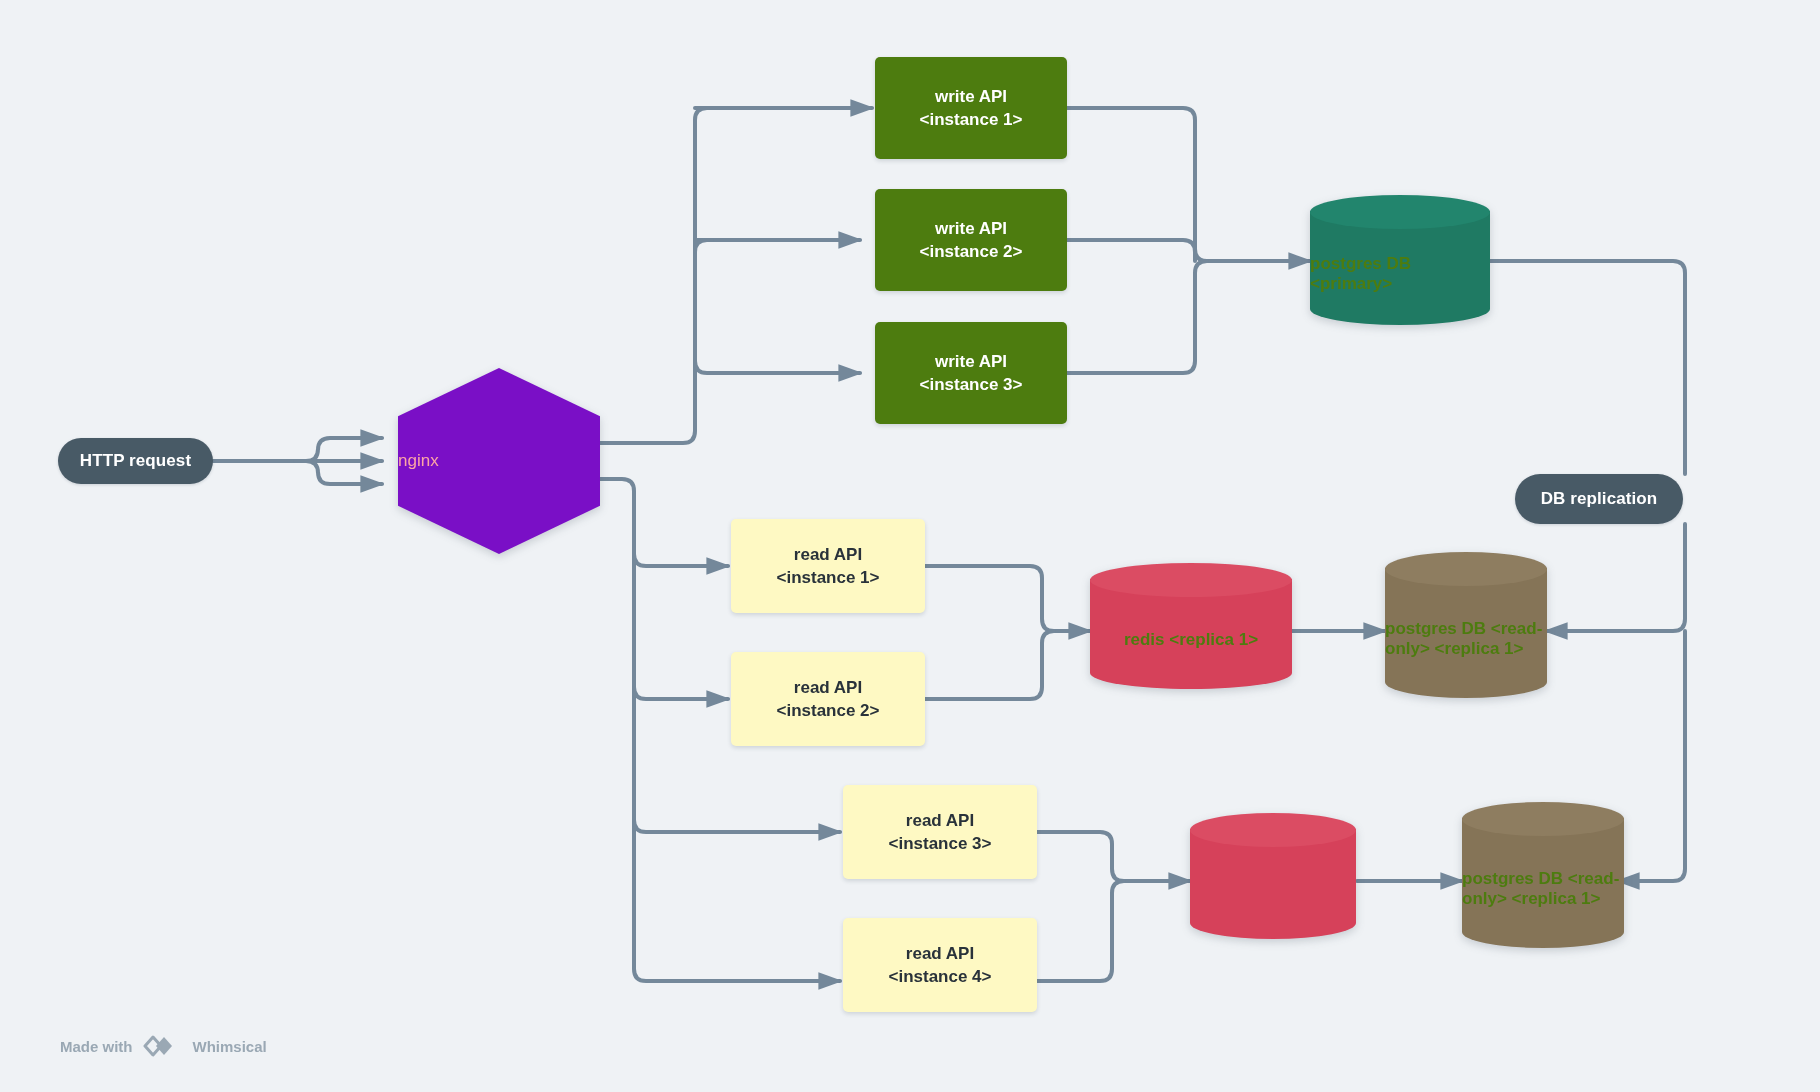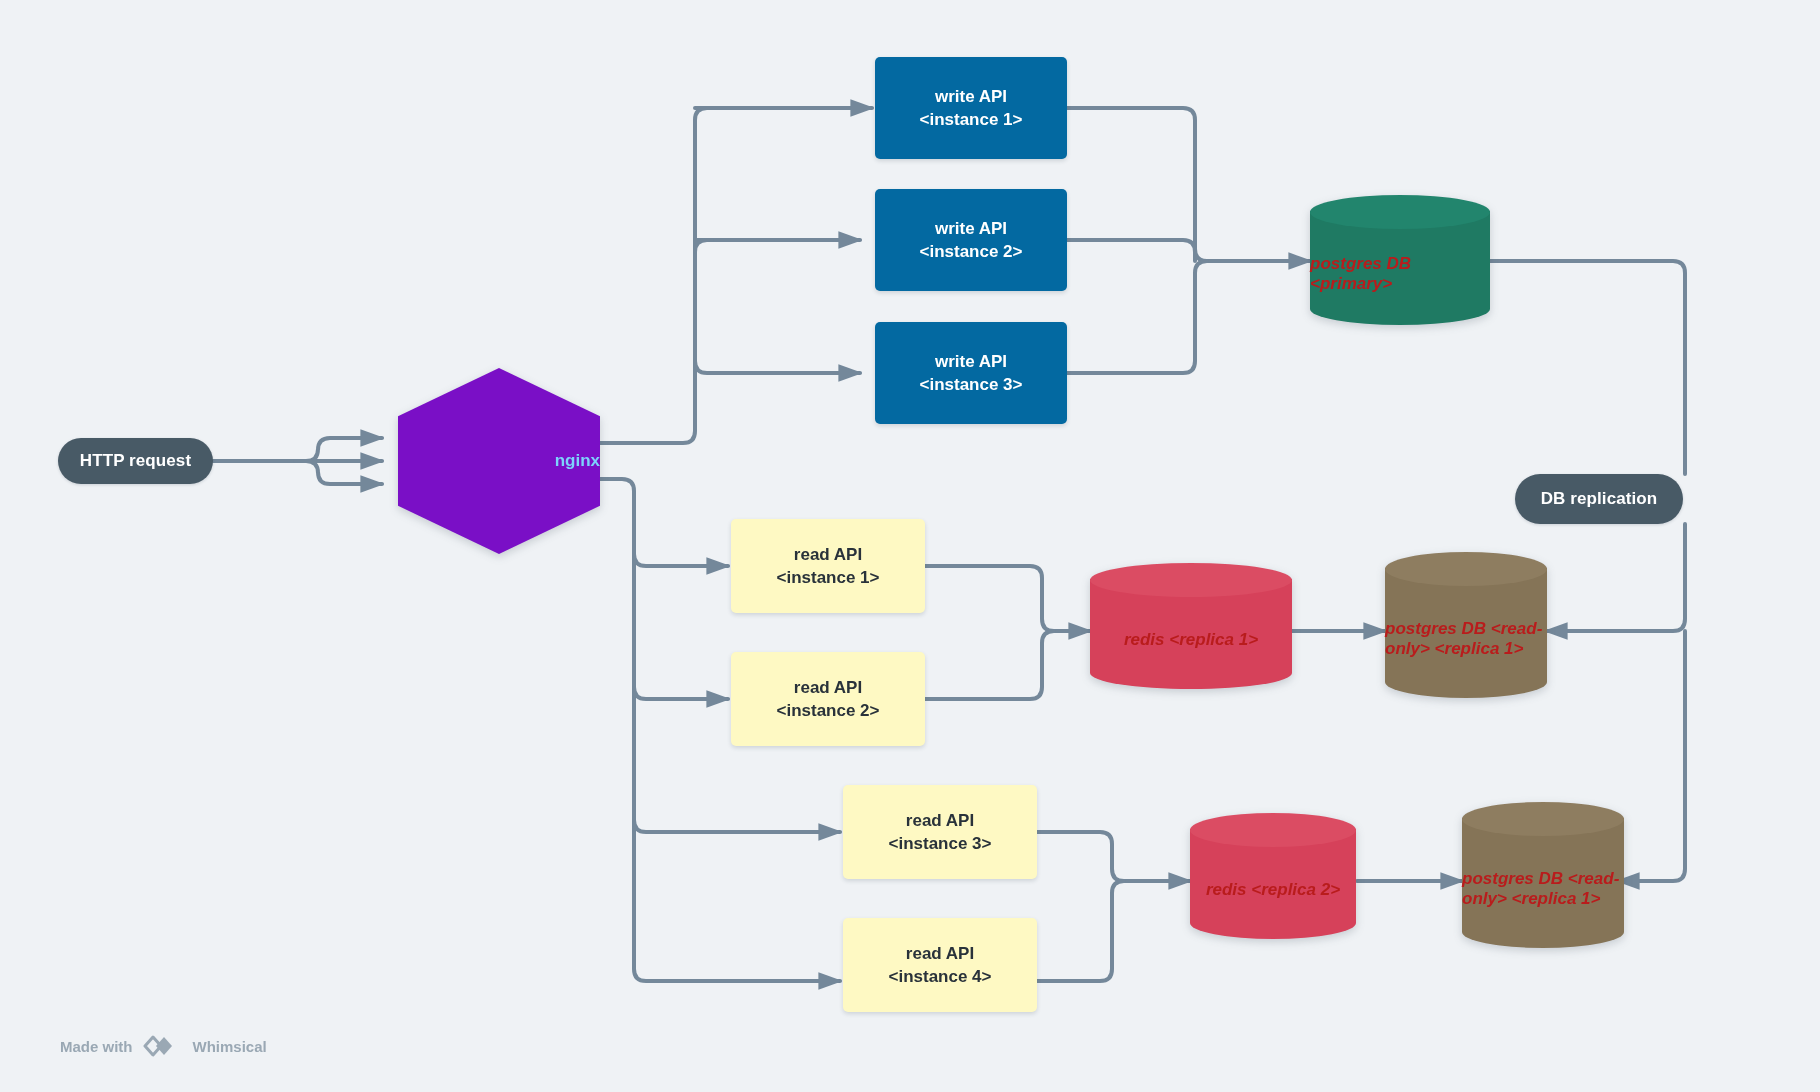--- a/index.html
+++ b/index.html
@@ -48,40 +48,40 @@
     letter-spacing: .1px;
     box-shadow: 0 1px 3px rgba(40,55,70,.18);
   }
   
   .rect {
     border-radius: 5px;
     font-size: 17px;
     font-weight: 600;
     box-shadow: 0 2px 4px rgba(40,55,70,.16);
   }
-  .rect.write { background: #0369a1; color: #ffffff; }
+  .rect.write { background: #4d7c0f; color: #ffffff; }
   .rect.read  { background: #fef9c3; color: #29323a; }
   
   .hex-wrap {
     position: absolute;
     z-index: 3;
     filter: drop-shadow(0 3px 4px rgba(40,55,70,.20));
   }
   .hex {
     width: 100%;
     height: 100%;
     background: #7a0fc6;
     clip-path: polygon(50% 0%, 100% 26%, 100% 74%, 50% 100%, 0% 74%, 0% 26%);
     border-radius: 6px;
     display: flex;
     align-items: center;
-    justify-content: flex-end;
-    color: #7dd3fc;
+    justify-content: flex-start;
+    color: #fca5a5;
     font-size: 17px;
-    font-weight: 700;
+    font-weight: 400;
   }
   
   .cyl {
     position: absolute;
     z-index: 3;
     filter: drop-shadow(0 3px 4px rgba(40,55,70,.20));
   }
   .cyl .body {
     position: absolute;
     left: 0; right: 0;
@@ -95,25 +95,24 @@
     height: 34px;
     border-radius: 50%;
   }
   .cyl .label {
     position: absolute;
     left: 0; right: 0;
     top: 28px; bottom: 0;
     display: flex;
     align-items: center;
     justify-content: center;
-    color: #b91c1c;
+    color: #4d7c0f;
     font-size: 17px;
     font-weight: 600;
     z-index: 2;
-    font-style: italic;
   }
   .cyl.pg-primary .body { background: #1f7a63; }
   .cyl.pg-primary .top  { background: #22856d; }
   .cyl.redis .body { background: #d6415a; }
   .cyl.redis .top  { background: #db4c63; }
   .cyl.pg-replica .body { background: #857457; }
   .cyl.pg-replica .top  { background: #8e7d60; }
   
   #watermark {
     position: absolute;
@@ -258,26 +257,20 @@
       <div class="lines">
         <span>redis</span>
         <span>&lt;replica 1&gt;</span>
       </div>
     </div>
   </div>
 
   <div class="cyl redis" style="left:1190px; top:813px; width:166px; height:126px;">
     <div class="body"></div>
     <div class="top"></div>
-    <div class="label">
-      <div class="lines">
-        <span>redis</span>
-        <span>&lt;replica 2&gt;</span>
-      </div>
-    </div>
   </div>
 
   <div class="cyl pg-replica" style="left:1385px; top:552px; width:162px; height:146px;">
     <div class="body"></div>
     <div class="top"></div>
     <div class="label">
       <div class="lines">
         <span>postgres DB</span>
         <span>&lt;read-only&gt;</span>
         <span>&lt;replica 1&gt;</span>

